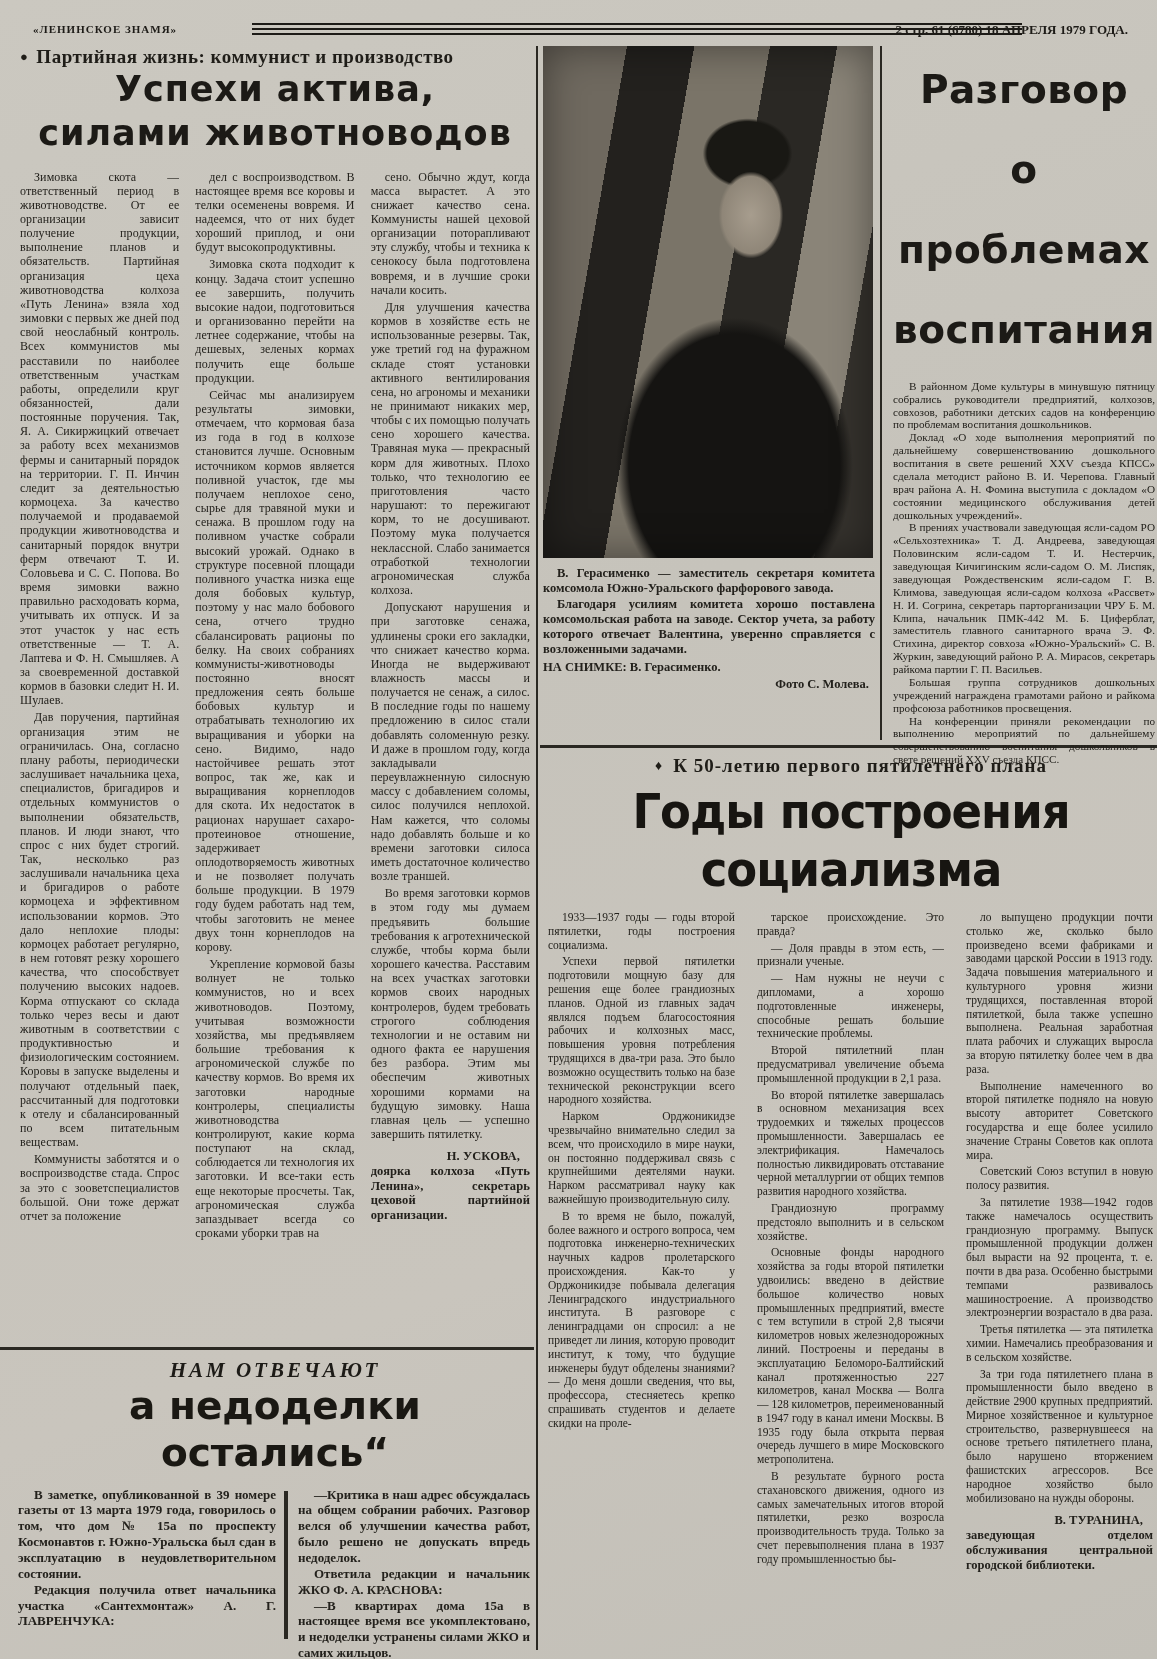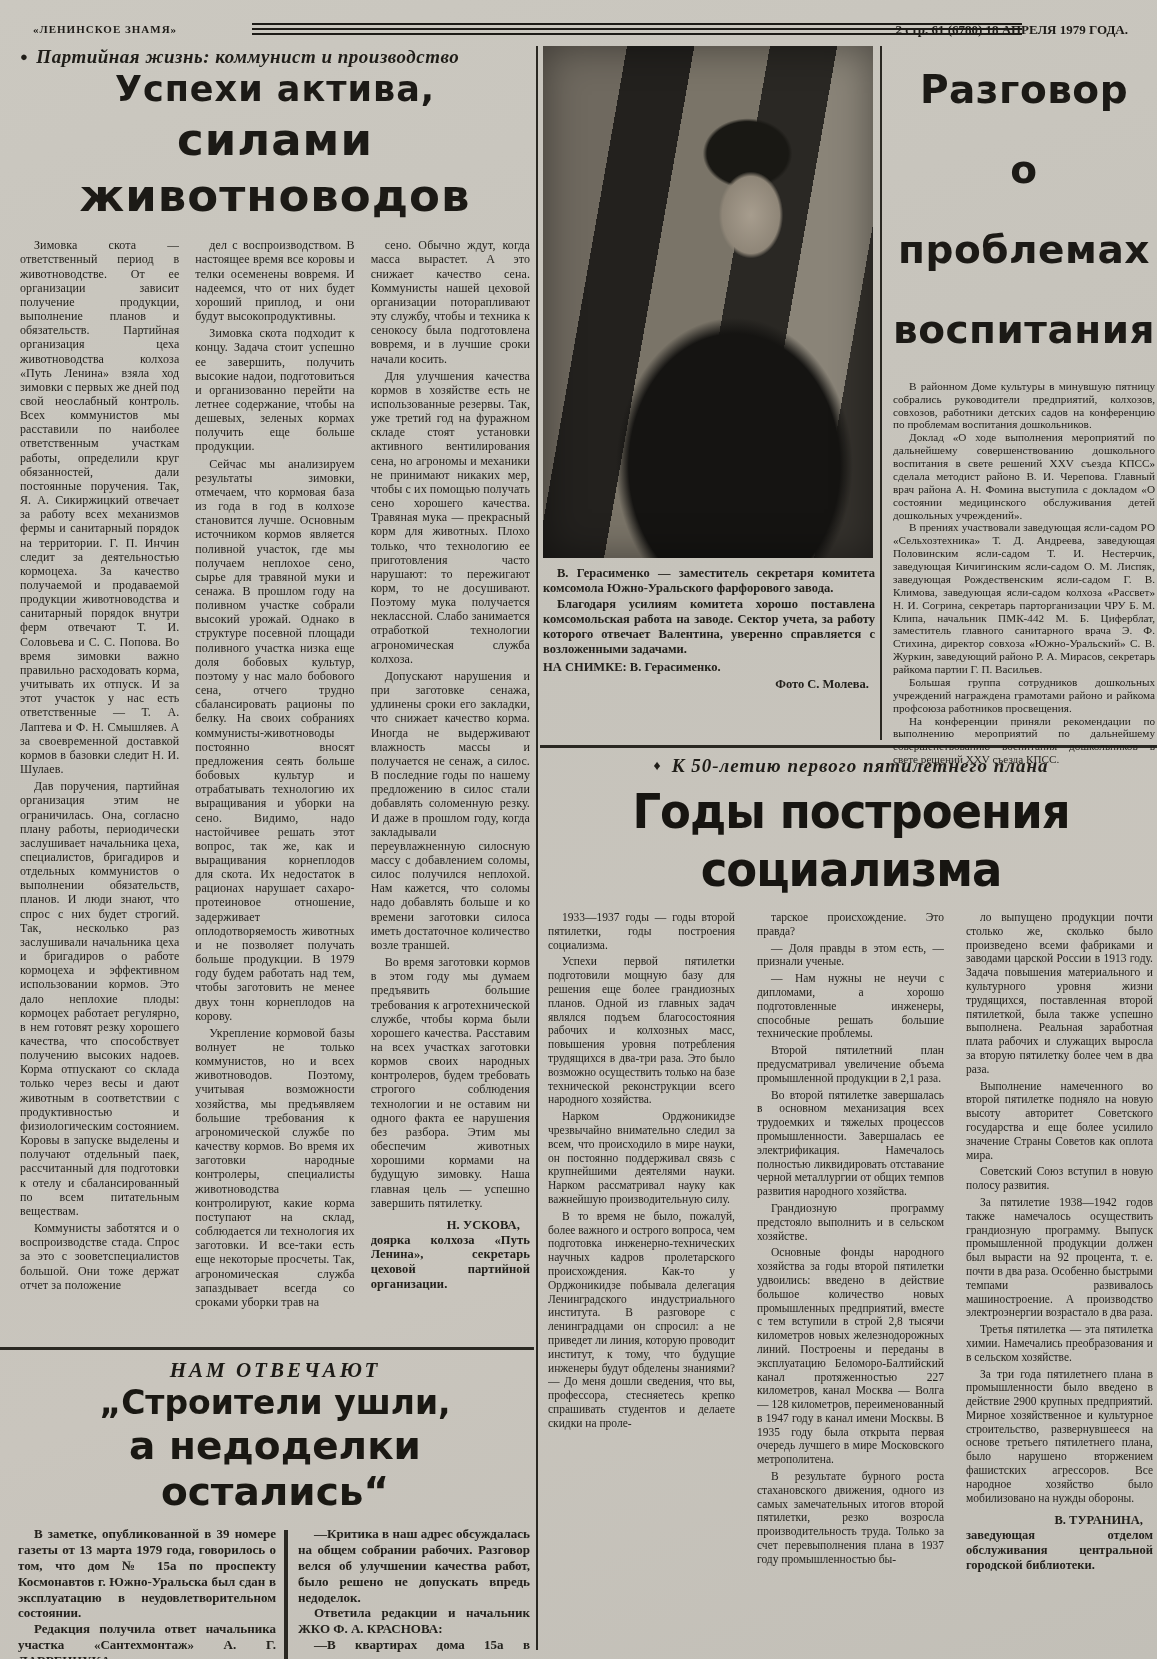--- a/index.html
+++ b/index.html
@@ -14,29 +14,29 @@
   .mast-name{position:absolute;left:3px;top:3px;font-size:11px;font-weight:bold;letter-spacing:1px;color:#1d1b17;}
   .mast-rules{position:absolute;left:222px;top:3px;width:770px;height:13px;
     background:repeating-linear-gradient(180deg,#1d1b17 0px,#1d1b17 2px,rgba(0,0,0,0) 2px,rgba(0,0,0,0) 5px);}
   .mast-issue{position:absolute;right:-68px;top:2px;font-size:13px;font-weight:bold;color:#1d1b17;white-space:nowrap;}
   
   .vrule{position:absolute;background:#2a2822;width:2px;}
   .hrule{position:absolute;background:#2a2822;height:3px;}
   
   .cols{display:flex;}
   .coltext p{margin:0 0 3px 0;text-indent:14px;text-align:justify;}
-  .kicker{font-style:italic;font-weight:bold;color:#1f1d18;}
+  .kicker{font-weight:bold;color:#1f1d18;}
   
   #art-livestock{position:absolute;left:20px;top:46px;width:510px;height:1295px;}
   #art-livestock .kicker{font-size:19px;letter-spacing:.5px;}
   .bullet{display:inline-block;font-size:13px;vertical-align:2px;margin-right:8px;}
   .live-title{font-family:"DejaVu Sans",sans-serif;font-weight:bold;color:#1c1a16;
     text-align:center;line-height:1.25;letter-spacing:1px;}
   .live-title .t1{font-size:35px;}
-  .live-title .t2{font-size:45px;text-align:center;}
+  .live-title .t2{font-size:35px;text-align:center;}
   #art-livestock .cols{margin-top:14px;gap:16px;}
   #art-livestock .coltext{width:160px;font-size:12px;line-height:1.18;letter-spacing:.1px;height:1128px;overflow:hidden;}
   .byline{margin-top:8px;font-weight:bold;font-size:12.5px;}
   .byline .b-name{text-align:right;padding-right:10px;}
   .byline .b-role{text-align:justify;text-indent:0;}
   
   #photo{
     position:absolute;left:543px;top:46px;width:330px;height:512px;
     background-color:#35322d;
     background-image:
@@ -188,21 +188,20 @@
           <div class="b-name">В. ТУРАНИНА,</div>
           <div class="b-role">заведующая отделом обслуживания центральной городской библиотеки.</div>
         </div>
       </div>
     </div>
   </div>
 
   <div id="art-builders">
     <div class="ans-label">НАМ ОТВЕЧАЮТ</div>
     <div class="build-title">
-      <div class="t1">„Строители ушли,</div>
       <div class="t2">а недоделки остались“</div>
     </div>
     <div class="cols">
       <div class="coltext c-left">
           <p>В заметке, опубликованной в 39 номере газеты от 13 марта 1979 года, говорилось о том, что дом № 15а по проспекту Космонавтов г. Южно-Уральска был сдан в эксплуатацию в неудовлетворительном состоянии.</p>
           <p>Редакция получила ответ начальника участка «Сантехмонтаж» А. Г. ЛАВРЕНЧУКА:</p>
         </div>
       <div class="divider"></div>
       <div class="coltext c-right">
           <p>—Критика в наш адрес обсуждалась на общем собрании рабочих. Разговор велся об улучшении качества работ, было решено не допускать впредь недоделок.</p>

